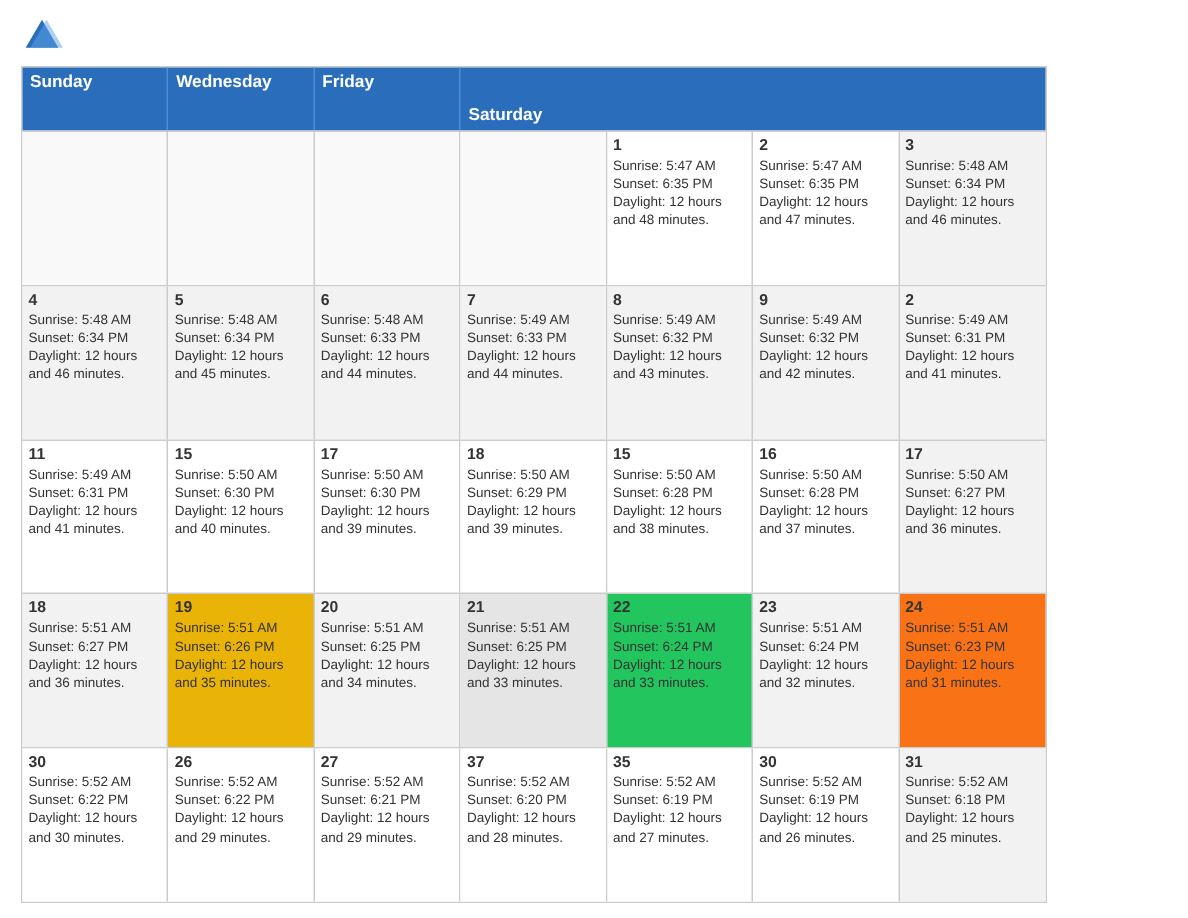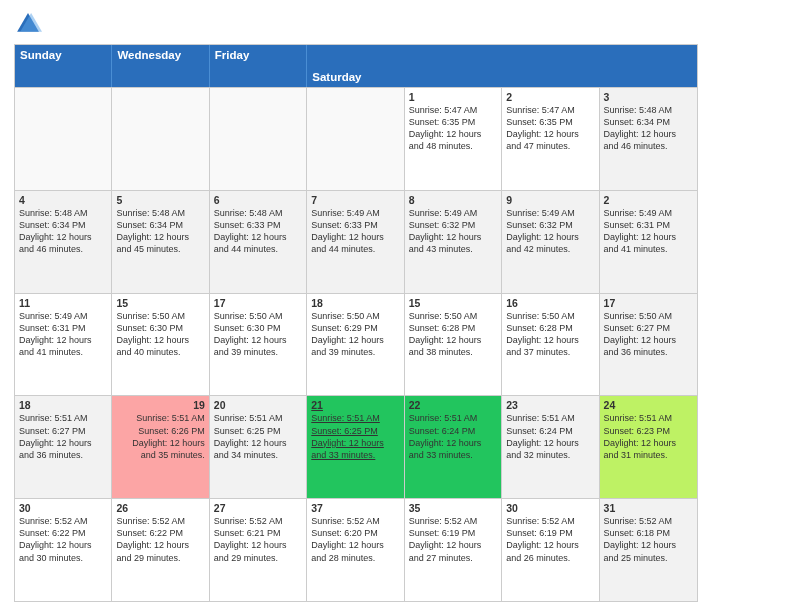--- a/index.html
+++ b/index.html
@@ -274,56 +274,56 @@
           </div>
         </div>
         <div class="cal-row">
           <div class="cal-cell" style="background: rgb(242, 242, 242);">
             <div class="day-number">18</div>
             <div class="cell-info" style="white-space: pre-line;">Sunrise: 5:51 AM
 Sunset: 6:27 PM
 Daylight: 12 hours
 and 36 minutes.</div>
           </div>
-          <div class="cal-cell" style="background: #fca5a5; text-align: right;">
+          <div class="cal-cell" style="background: #eab308;">
             <div class="day-number">19</div>
             <div class="cell-info" style="white-space: pre-line;">Sunrise: 5:51 AM
 Sunset: 6:26 PM
 Daylight: 12 hours
 and 35 minutes.</div>
           </div>
           <div class="cal-cell" style="background: rgb(242, 242, 242);">
             <div class="day-number">20</div>
             <div class="cell-info" style="white-space: pre-line;">Sunrise: 5:51 AM
 Sunset: 6:25 PM
 Daylight: 12 hours
 and 34 minutes.</div>
           </div>
-          <div class="cal-cell" style="background: #22c55e; text-decoration: underline;">
+          <div class="cal-cell" style="background: #e5e5e5;">
             <div class="day-number">21</div>
             <div class="cell-info" style="white-space: pre-line;">Sunrise: 5:51 AM
 Sunset: 6:25 PM
 Daylight: 12 hours
 and 33 minutes.</div>
           </div>
           <div class="cal-cell" style="background: #22c55e;">
             <div class="day-number">22</div>
             <div class="cell-info" style="white-space: pre-line;">Sunrise: 5:51 AM
 Sunset: 6:24 PM
 Daylight: 12 hours
 and 33 minutes.</div>
           </div>
           <div class="cal-cell" style="background: rgb(242, 242, 242);">
             <div class="day-number">23</div>
             <div class="cell-info" style="white-space: pre-line;">Sunrise: 5:51 AM
 Sunset: 6:24 PM
 Daylight: 12 hours
 and 32 minutes.</div>
           </div>
-          <div class="cal-cell" style="background: #bef264;">
+          <div class="cal-cell" style="background: #f97316;">
             <div class="day-number">24</div>
             <div class="cell-info" style="white-space: pre-line;">Sunrise: 5:51 AM
 Sunset: 6:23 PM
 Daylight: 12 hours
 and 31 minutes.</div>
           </div>
         </div>
         <div class="cal-row">
           <div class="cal-cell">
             <div class="day-number">30</div>

